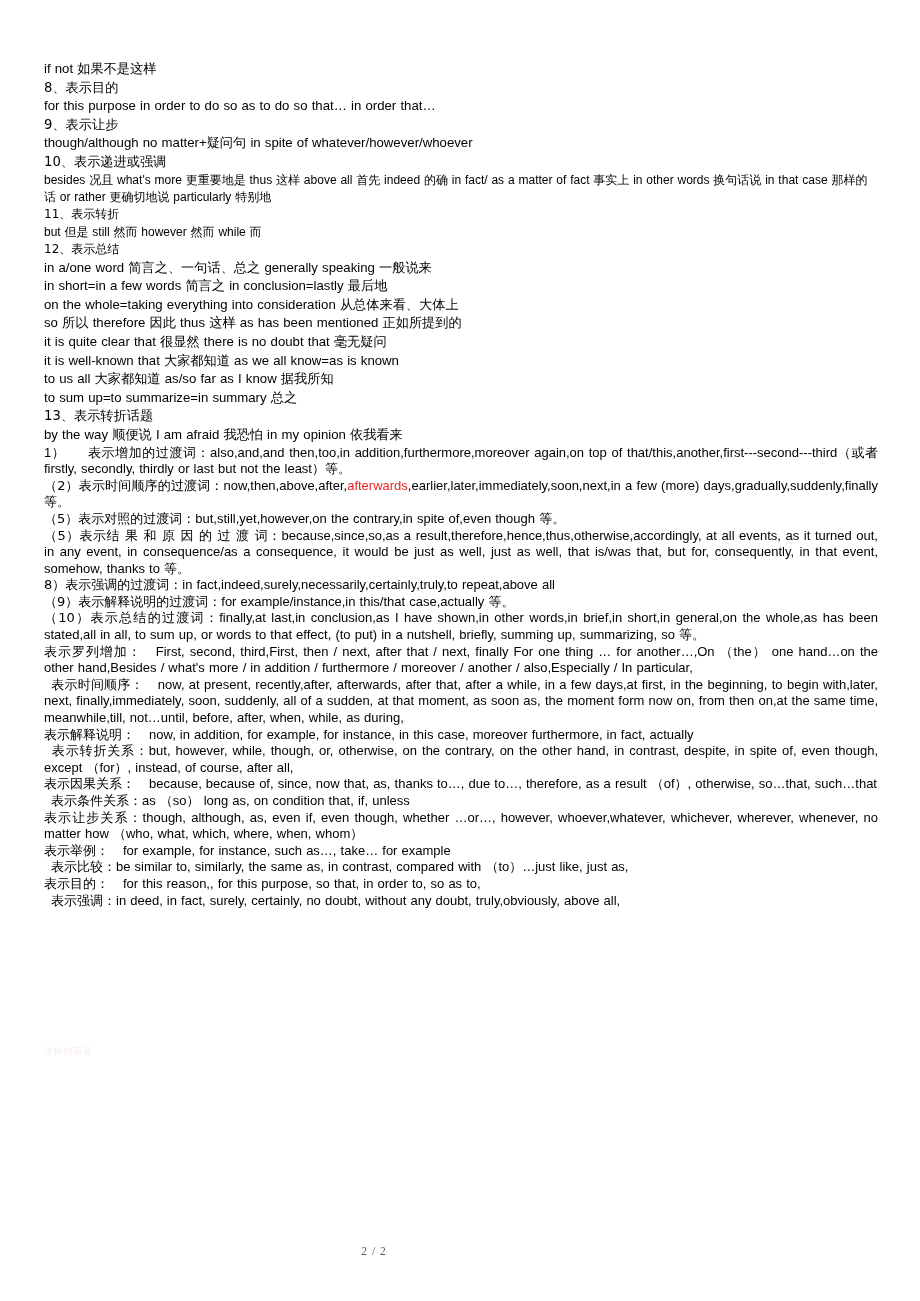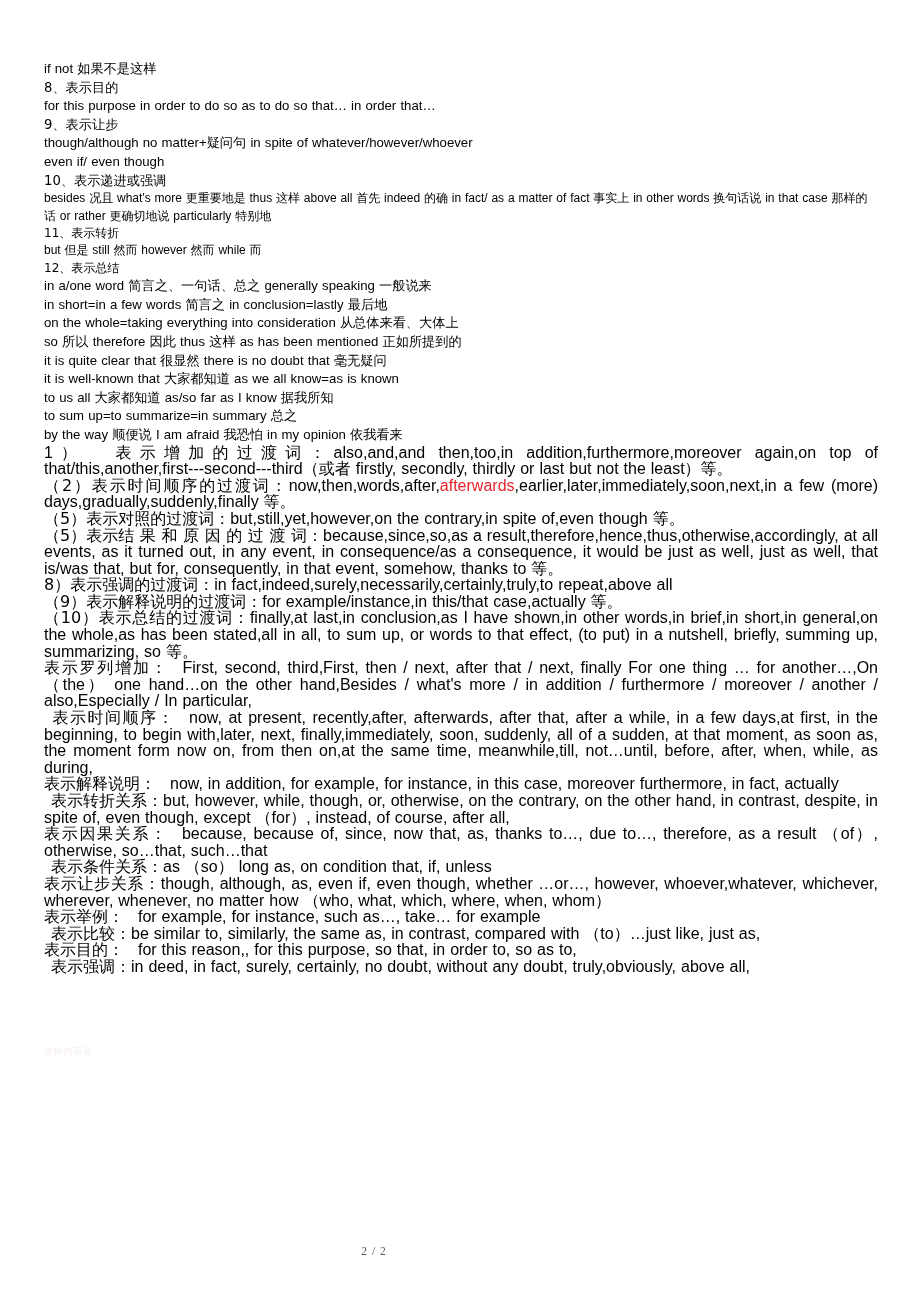--- a/index.html
+++ b/index.html
@@ -36,21 +36,21 @@
     font-size: 12px;
     line-height: 17.4px;
     white-space: normal;
     word-spacing: 0.5px;
   }
   .ln.big {
     font-size: 13.2px;
     line-height: 18.6px;
   }
   .ln.sm {
-    font-size: 16px;
+    font-size: 13px;
     line-height: 16.6px;
   }
   .ln.just {
     text-align: justify;
     text-justify: inter-character;
   }
   .cn {
     font-family: "DejaVu Sans", "Liberation Sans", sans-serif;
   }
   .red {
@@ -90,39 +90,39 @@
 
 <div class="page">
 
   <div class="content">
 
     <p class="ln big">if not  如果不是这样</p>
     <p class="ln big cn">8、表示目的</p>
     <p class="ln big">for this purpose   in order to do   so as to do   so that…    in order that…</p>
     <p class="ln big cn">9、表示让步</p>
     <p class="ln big">though/although   no matter+疑问句   in spite of   whatever/however/whoever</p>
-    <p class="ln big">even if/ even though</p>
     <p class="ln big cn">10、表示递进或强调</p>
     <p class="ln">besides  况且  what's more  更重要地是  thus  这样  above all  首先  indeed  的确  in fact/ as a matter of fact  事实上  in other words  换句话说  in that case  那样的话  or rather  更确切地说  particularly  特别地</p>
     <p class="ln cn">11、表示转折</p>
     <p class="ln">but 但是  still 然而  however 然而  while 而</p>
     <p class="ln cn">12、表示总结</p>
     <p class="ln big">in a/one word  简言之、一句话、总之  generally speaking  一般说来</p>
     <p class="ln big">in short=in a few words  简言之  in conclusion=lastly  最后地</p>
     <p class="ln big">on the whole=taking everything into consideration  从总体来看、大体上</p>
     <p class="ln big">so  所以  therefore  因此  thus  这样  as has been mentioned  正如所提到的</p>
     <p class="ln big">it is quite clear that  很显然  there is no doubt that  毫无疑问</p>
     <p class="ln big">it is well-known that  大家都知道  as we all know=as is known</p>
     <p class="ln big">to us all  大家都知道  as/so far as I know  据我所知</p>
     <p class="ln big">to sum up=to summarize=in summary  总之</p>
+    <p class="ln big cn">13、表示转折话题</p>
     <p class="ln big">by the way  顺便说  I am afraid  我恐怕  in my opinion  依我看来</p>
 
     <p class="ln sm just"><span>1）</span><span class="sp3"></span><span class="cn">表示增加的过渡词：</span><span>also,and,and then,too,in addition,furthermore,moreover again,on top of that/this,another,first---second---third（或者 firstly, secondly, thirdly or last but not the least）等。</span></p>
 
-    <p class="ln sm just"><span class="cn">（2）表示时间顺序的过渡词：</span><span>now,then,words,after,</span><span class="red">afterwards</span><span>,earlier,later,immediately,soon,next,in a few (more) days,gradually,suddenly,finally 等。</span></p>
+    <p class="ln sm just"><span class="cn">（2）表示时间顺序的过渡词：</span><span>now,then,above,after,</span><span class="red">afterwards</span><span>,earlier,later,immediately,soon,next,in a few (more) days,gradually,suddenly,finally 等。</span></p>
 
     <p class="ln sm just"><span class="cn">（5）表示对照的过渡词：</span><span>but,still,yet,however,on  the  contrary,in  spite  of,even  though 等。</span></p>
 
     <p class="ln sm just"><span class="cn">（5）表示结 果 和 原 因 的 过 渡 词：</span><span>because,since,so,as a result,therefore,hence,thus,otherwise,accordingly, at all events, as it turned out, in any event, in consequence/as a consequence, it would be just as well, just as well, that is/was that, but for, consequently, in that event, somehow, thanks to 等。</span></p>
 
 
     <p class="ln sm just"><span class="cn">8）表示强调的过渡词：</span><span>in fact,indeed,surely,necessarily,certainly,truly,to repeat,above all</span></p>
 
     <p class="ln sm just"><span class="cn">（9）表示解释说明的过渡词：</span><span>for example/instance,in this/that case,actually 等。</span></p>
 

